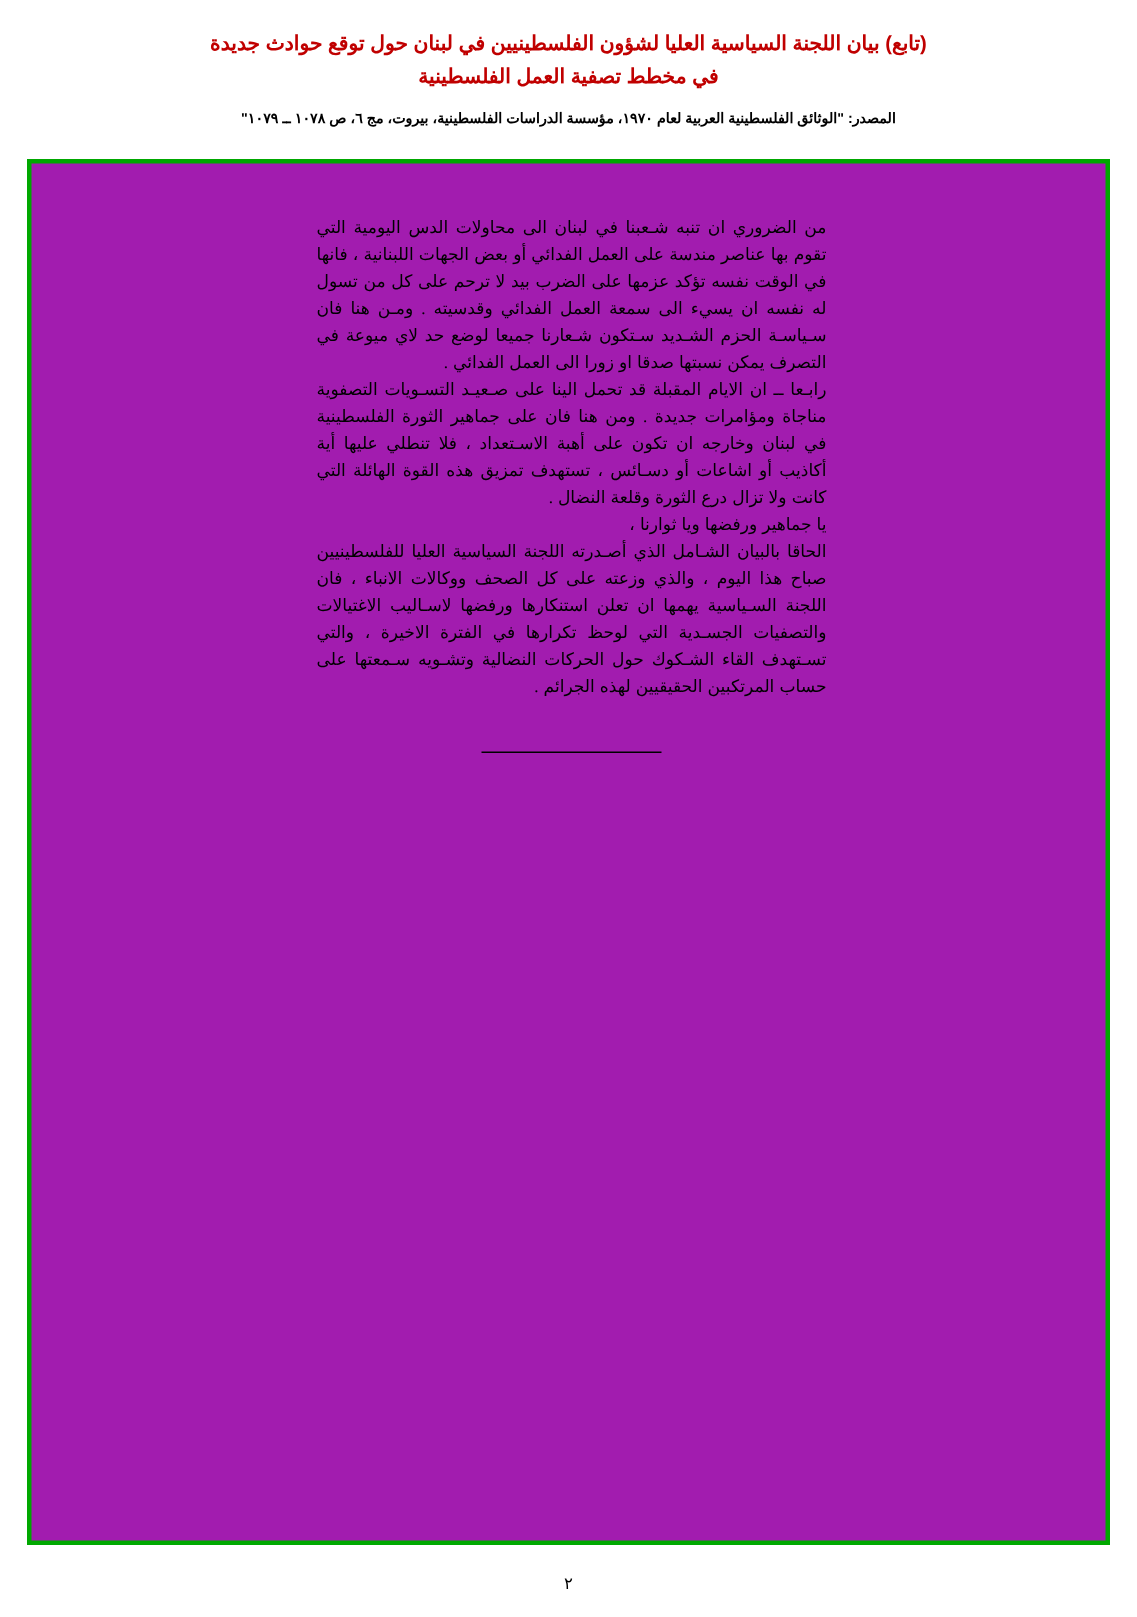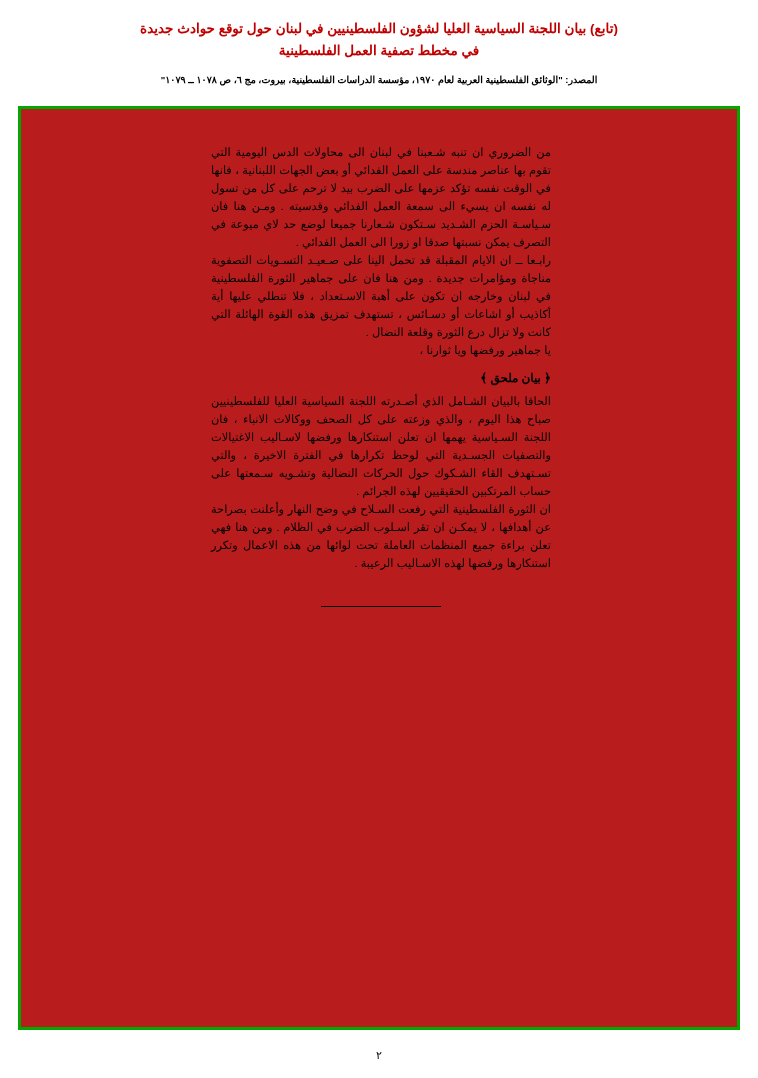--- a/index.html
+++ b/index.html
@@ -47,21 +47,21 @@
   }
   
   .frame {
     position: absolute;
     top: 106px;
     right: 18px;
     left: 18px;
     bottom: 48px;
     border: 3px solid #00a800;
     box-sizing: border-box;
-    background: #b91c1c;
+    background: #a21caf;
   }
   .frame-inner {
     position: absolute;
     top: 0; right: 0; left: 0; bottom: 0;
     overflow: hidden;
   }
   
   .body-col {
     position: absolute;
     top: 34px;
@@ -119,24 +119,22 @@
   </div>
 
   <div class="frame">
     <div class="frame-inner">
 
       <div class="body-col">
         <p class="para">من الضروري ان تنبه شـعبنا في لبنان الى محاولات الدس اليومية التي تقوم بها عناصر مندسة على العمل الفدائي أو بعض الجهات اللبنانية ، فانها في الوقت نفسه تؤكد عزمها على الضرب بيد لا ترحم على كل من تسول له نفسه ان يسيء الى سمعة العمل الفدائي وقدسيته . ومـن هنا فان سـياسـة الحزم الشـديد سـتكون شـعارنا جميعا لوضع حد لاي ميوعة في التصرف يمكن نسبتها صدقا او زورا الى العمل الفدائي .</p>
         <p class="para">رابـعا ــ ان الايام المقبلة قد تحمل الينا على صـعيـد التسـويات التصفوية مناجاة ومؤامرات جديدة . ومن هنا فان على جماهير الثورة الفلسطينية في لبنان وخارجه ان تكون على أهبة الاسـتعداد ، فلا تنطلي عليها أية أكاذيب أو اشاعات أو دسـائس ، تستهدف تمزيق هذه القوة الهائلة التي كانت ولا تزال درع الثورة وقلعة النضال .</p>
         <p class="para">يا جماهير ورفضها ويا ثوارنا ،</p>
 
-        <div class="section-heading">﴿ بيان ملحق ﴾</div>
 
         <p class="para">الحاقا بالبيان الشـامل الذي أصـدرته اللجنة السياسية العليا للفلسطينيين صباح هذا اليوم ، والذي وزعته على كل الصحف ووكالات الانباء ، فان اللجنة السـياسية يهمها ان تعلن استنكارها ورفضها لاسـاليب الاغتيالات والتصفيات الجسـدية التي لوحظ تكرارها في الفترة الاخيرة ، والتي تسـتهدف القاء الشـكوك حول الحركات النضالية وتشـويه سـمعتها على حساب المرتكبين الحقيقيين لهذه الجرائم .</p>
-        <p class="para">ان الثورة الفلسطينية التي رفعت السـلاح في وضح النهار وأعلنت بصراحة عن أهدافها ، لا يمكـن ان تقر اسـلوب الضرب في الظلام . ومن هنا فهي تعلن براءة جميع المنظمات العاملة تحت لوائها من هذه الاعمال وتكرر استنكارها ورفضها لهذه الاسـاليب الرعيبة .</p>
 
         <div class="rule"></div>
       </div>
 
     </div>
   </div>
 
   <div class="page-number">٢</div>
 
 </div>

